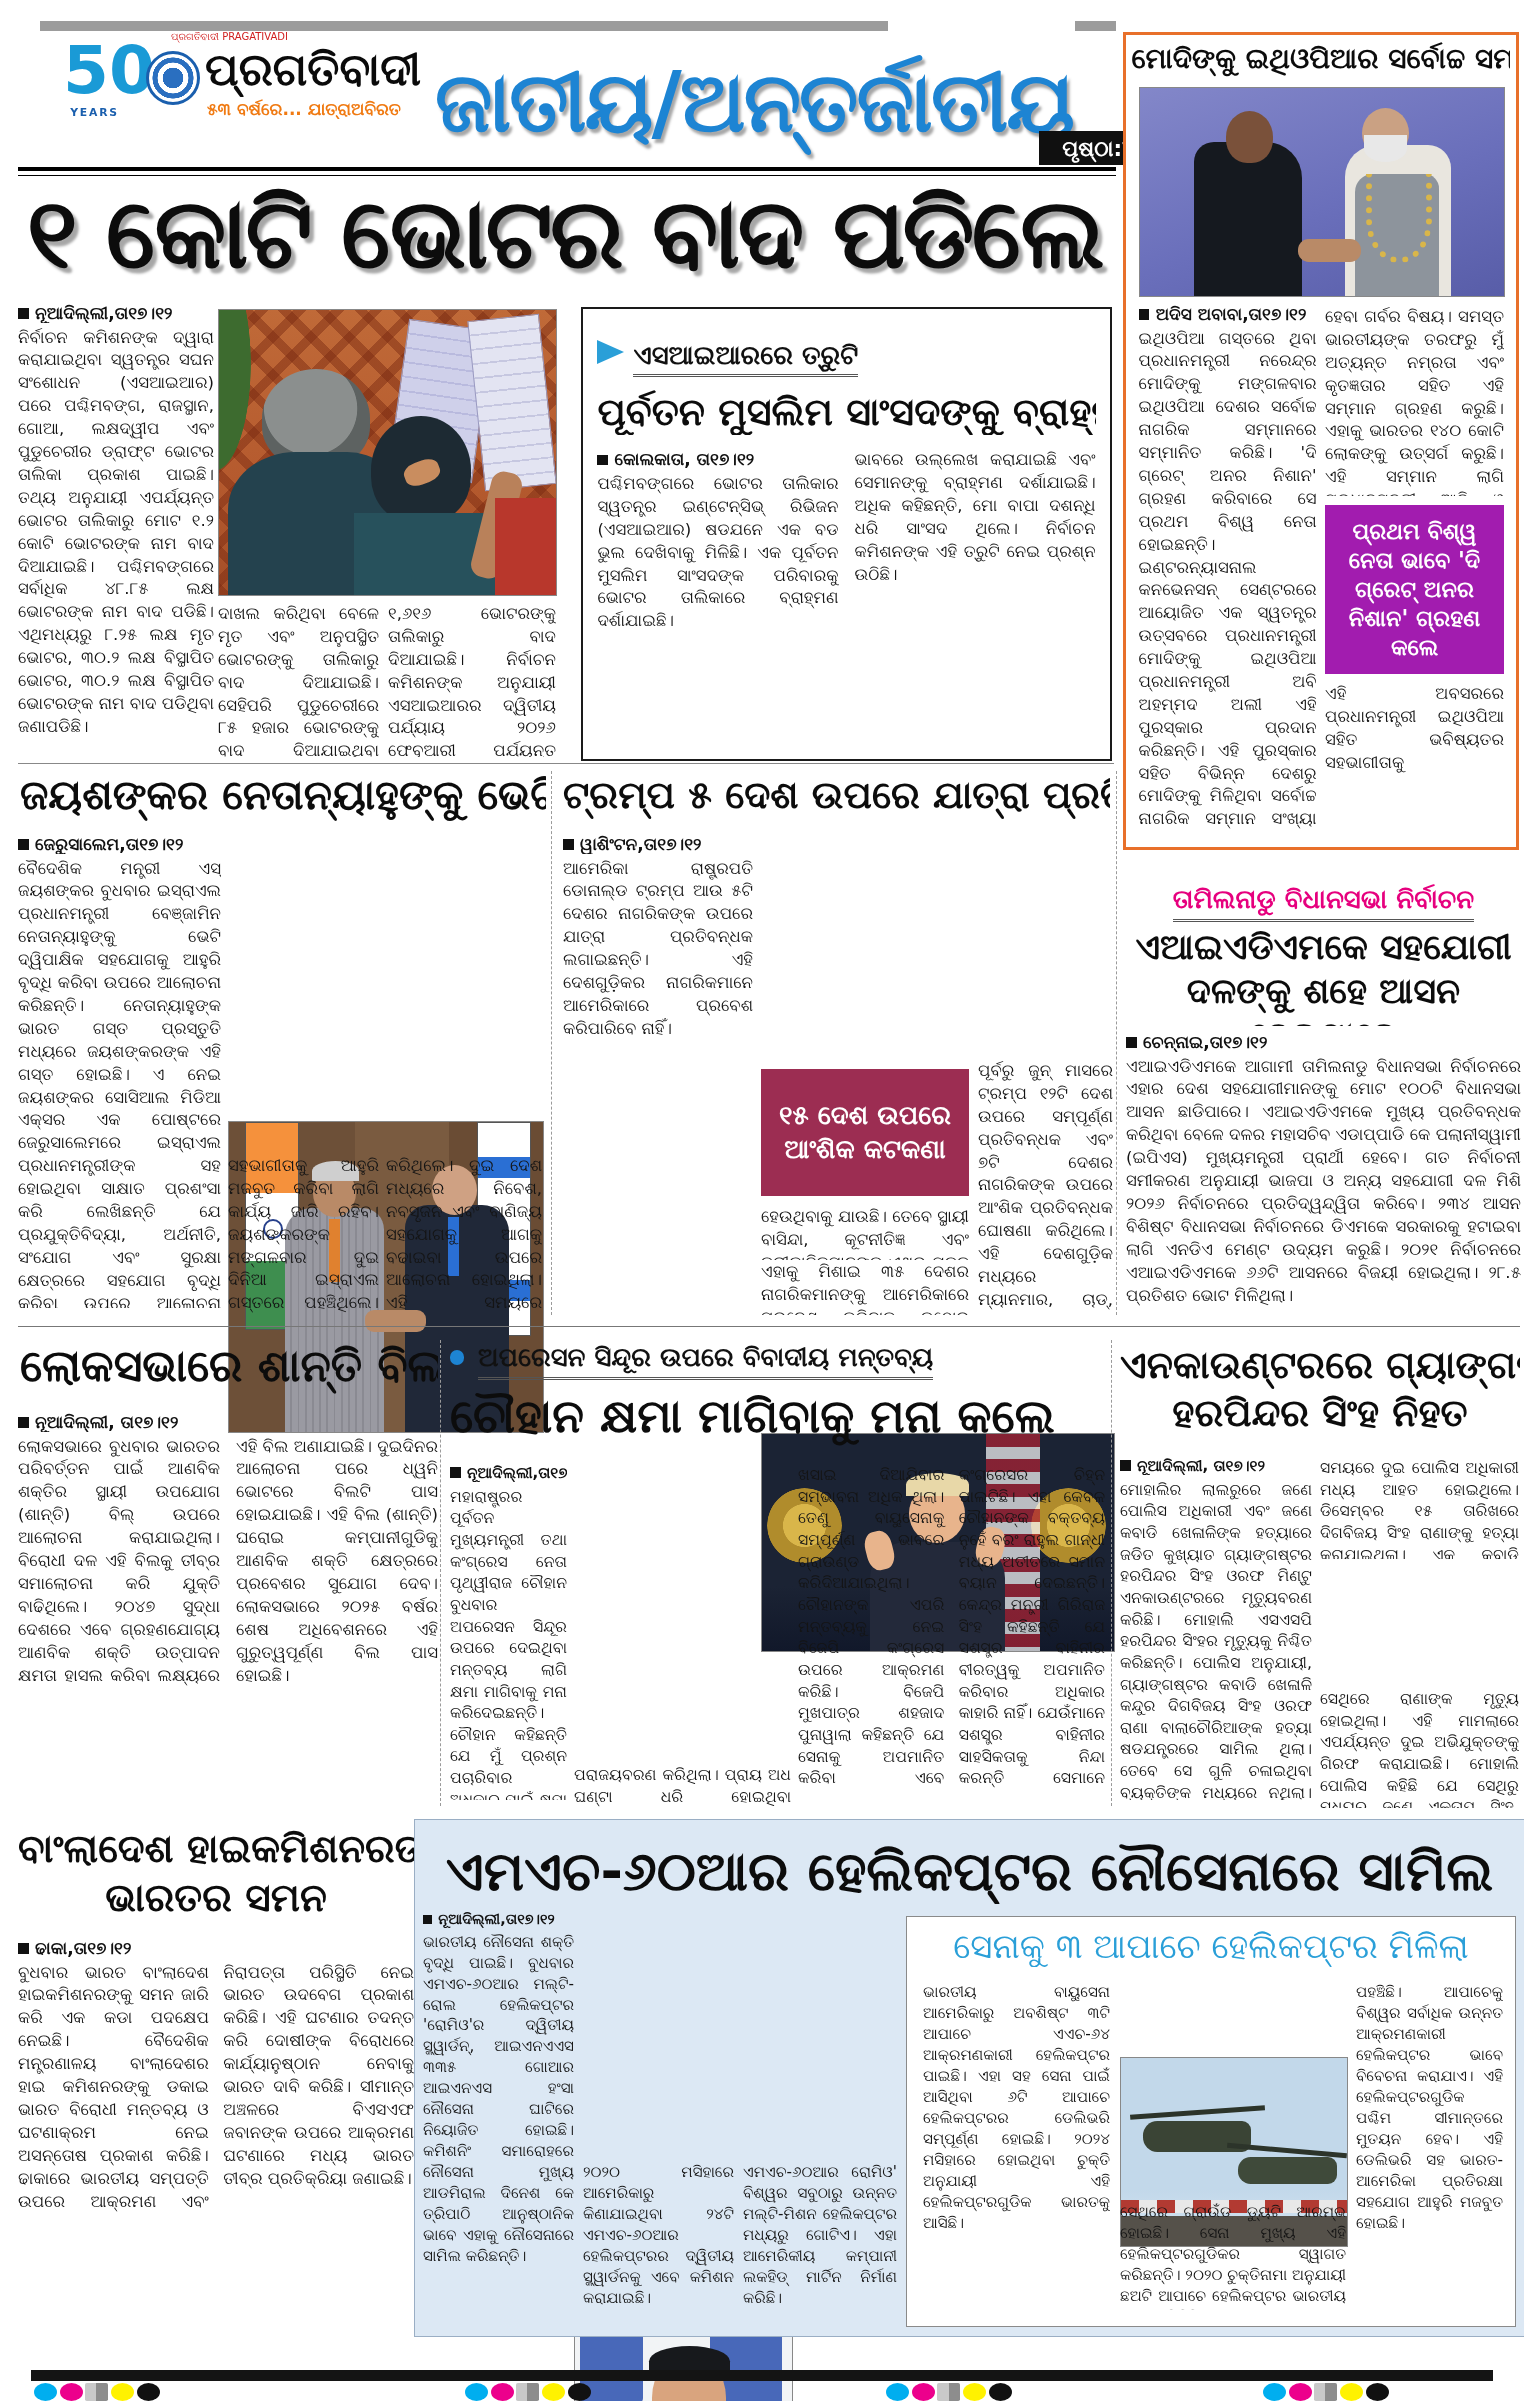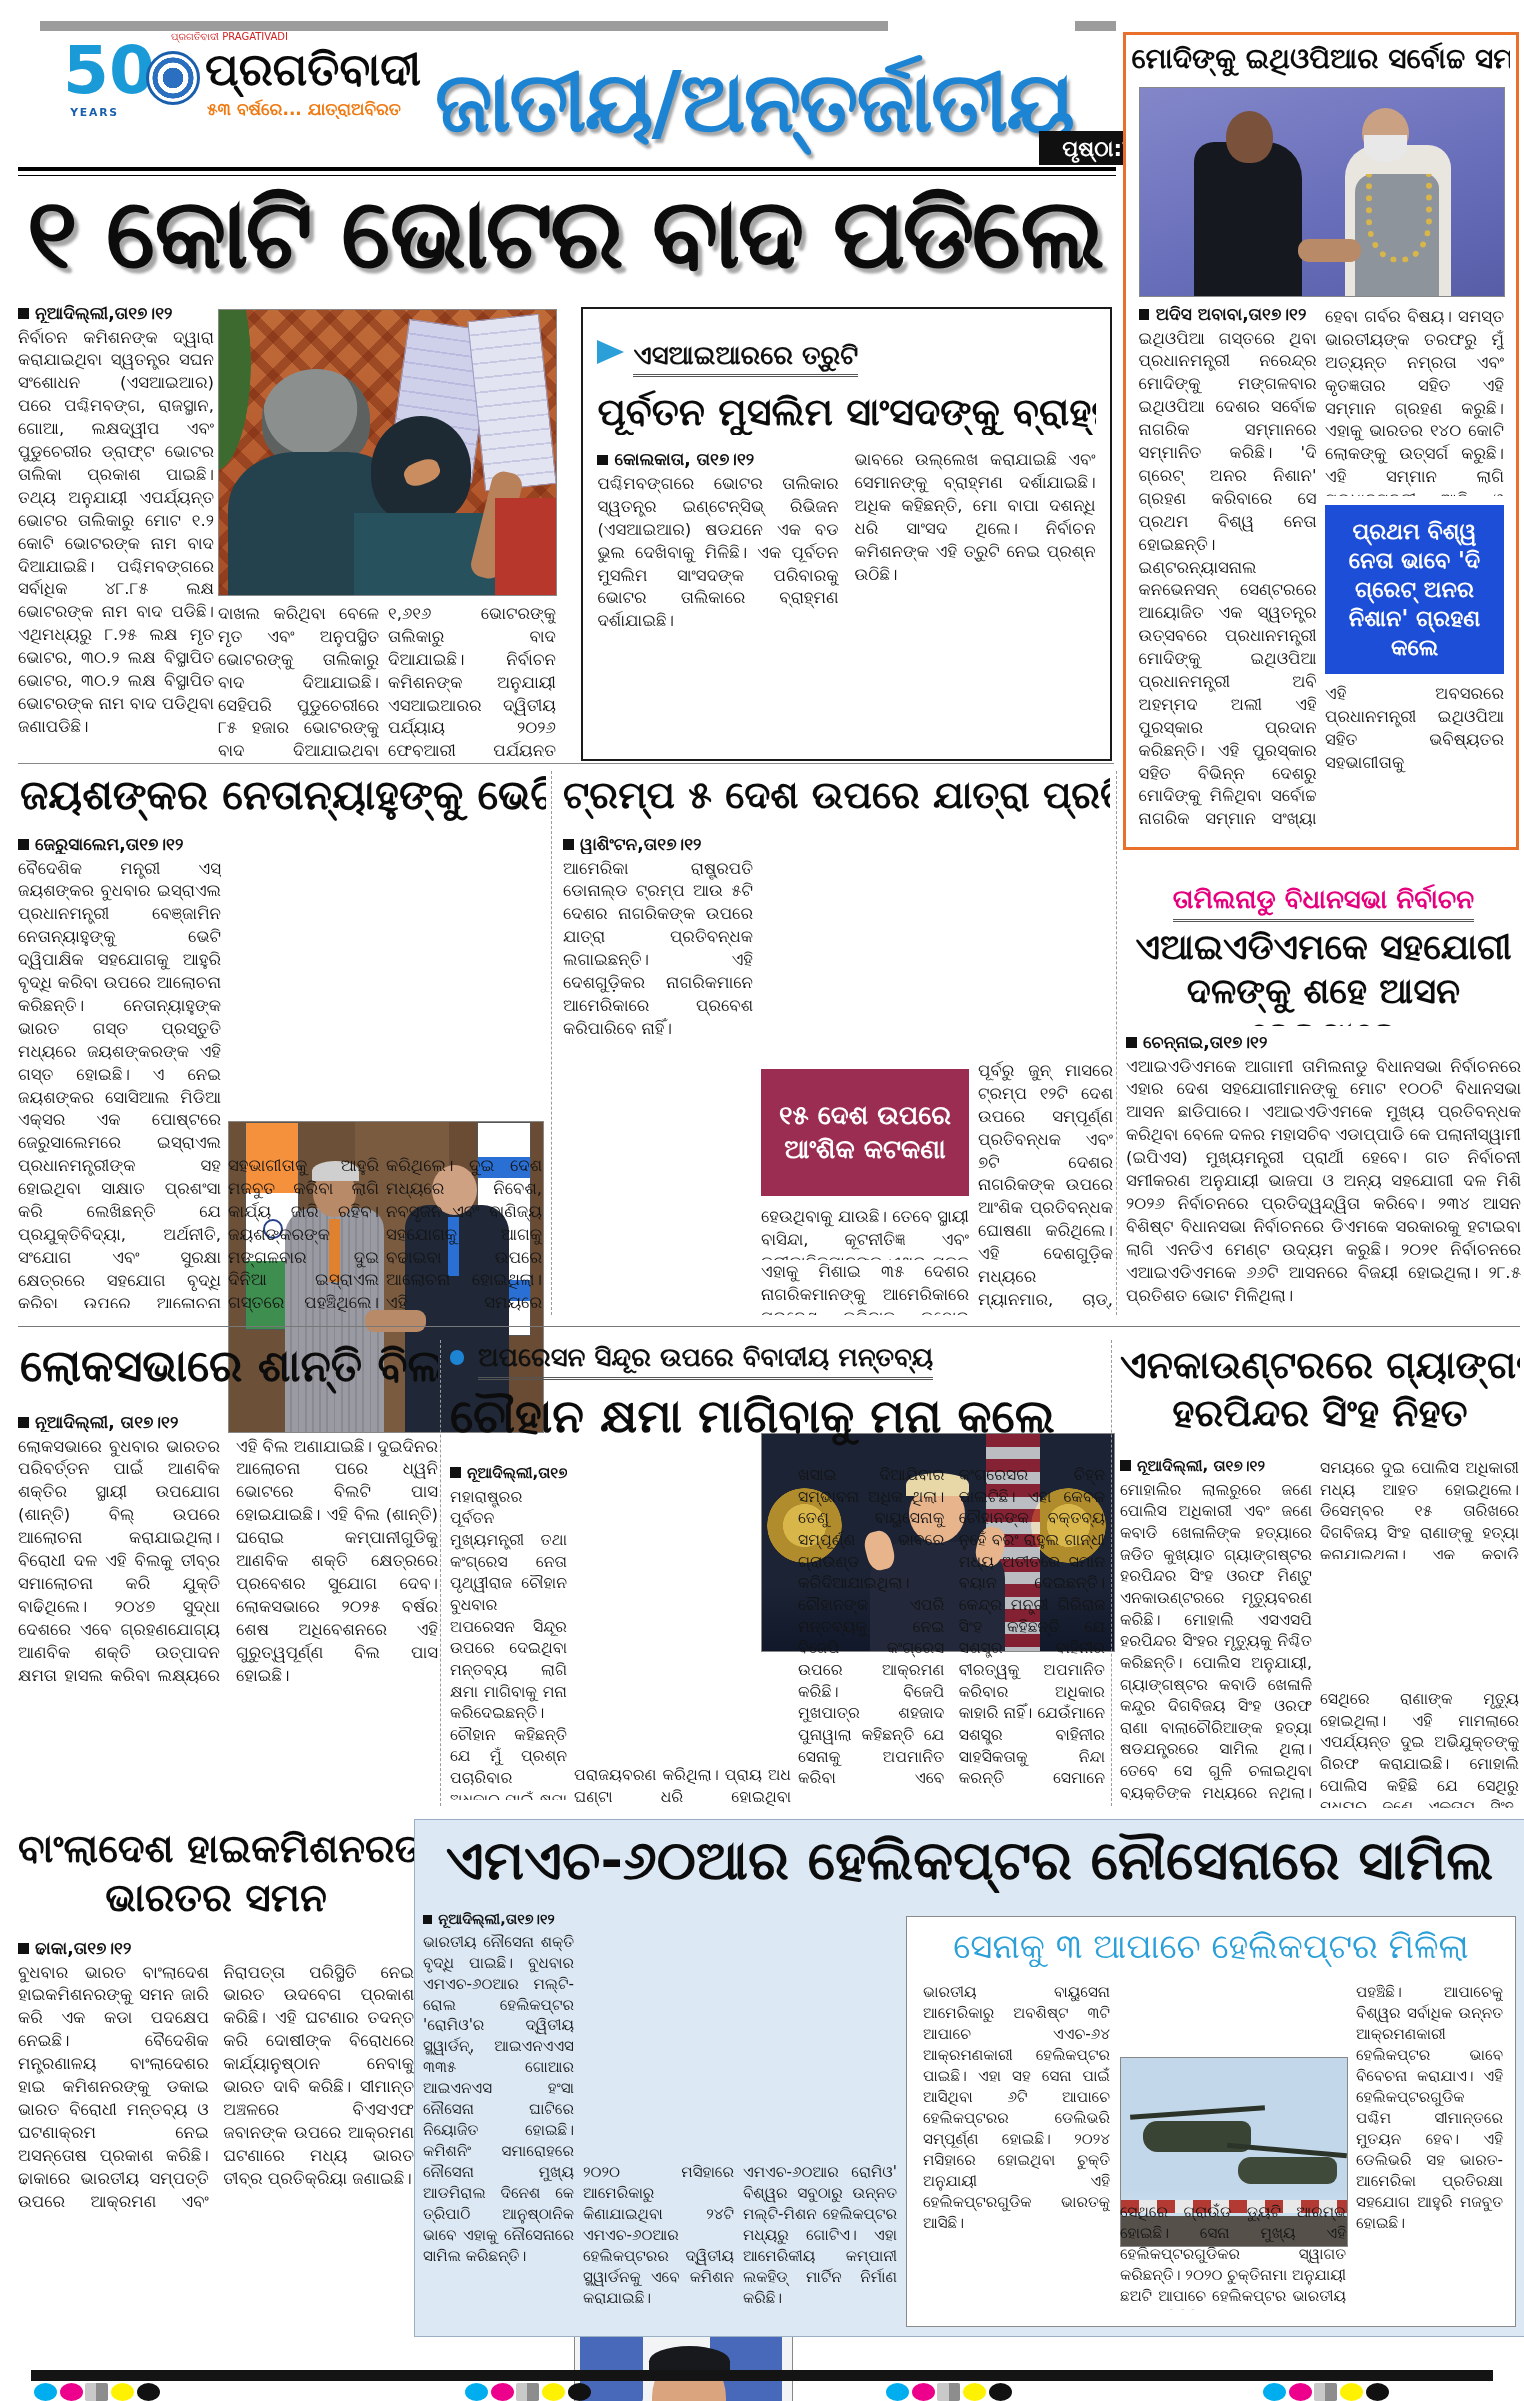--- a/index.html
+++ b/index.html
@@ -64,21 +64,21 @@
       <div class="abs" style="left:222px;top:20px;width:47px;height:50px;background:#caa183;border-radius:50%;"></div>
       <div class="abs" style="left:224px;top:47px;width:43px;height:27px;background:#e8e8e8;border-radius:0 0 50% 50%;"></div>
       <div class="abs" style="left:226px;top:86px;width:54px;height:83px;border-left:6.3px dotted #d9b64a;border-right:6.3px dotted #d9b64a;border-bottom:6.3px dotted #d9b64a;border-radius:0 0 48% 48%;"></div>
       <div class="abs" style="left:158px;top:151px;width:63px;height:23px;background:#b98a67;border-radius:10.8px;"></div>
     </div>
     <div class="abs" style="left:12.6px;top:269px;width:178px;height:535px;">
       <div class="dlrow"><span class="sq"></span><span>ଅଦିସ ଅବାବା,ତା୧୭।୧୨</span></div>
       <div class="body" style="height:502px;">ଇଥିଓପିଆ ଗସ୍ତରେ ଥିବା ପ୍ରଧାନମନ୍ତ୍ରୀ ନରେନ୍ଦ୍ର ମୋଦିଙ୍କୁ ମଙ୍ଗଳବାର ଇଥିଓପିଆ ଦେଶର ସର୍ବୋଚ୍ଚ ନାଗରିକ ସମ୍ମାନରେ ସମ୍ମାନିତ କରିଛି। 'ଦି ଗ୍ରେଟ୍ ଅନର ନିଶାନ' ଗ୍ରହଣ କରିବାରେ ସେ ପ୍ରଥମ ବିଶ୍ୱ ନେତା ହୋଇଛନ୍ତି। ଇଣ୍ଟରନ୍ୟାସନାଲ କନଭେନସନ୍ ସେଣ୍ଟରରେ ଆୟୋଜିତ ଏକ ସ୍ୱତନ୍ତ୍ର ଉତ୍ସବରେ ପ୍ରଧାନମନ୍ତ୍ରୀ ମୋଦିଙ୍କୁ ଇଥିଓପିଆ ପ୍ରଧାନମନ୍ତ୍ରୀ ଅବି ଅହମ୍ମଦ ଅଲୀ ଏହି ପୁରସ୍କାର ପ୍ରଦାନ କରିଛନ୍ତି। ଏହି ପୁରସ୍କାର ସହିତ ବିଭିନ୍ନ ଦେଶରୁ ମୋଦିଙ୍କୁ ମିଳିଥିବା ସର୍ବୋଚ୍ଚ ନାଗରିକ ସମ୍ମାନ ସଂଖ୍ୟା ୨୮ ରେ ପହଞ୍ଚିଛି। ଭାରତର ବୈଦେଶିକ ମନ୍ତ୍ରଣାଳୟ ଏକ ବିବୃତି ଜାରି କରିଛି ଯେ ଭାରତ-ଇଥିଓପିଆ</div>
     </div>
     <div class="abs body" style="left:199px;top:271px;width:179px;height:190px;">ହେବା ଗର୍ବର ବିଷୟ। ସମସ୍ତ ଭାରତୀୟଙ୍କ ତରଫରୁ ମୁଁ ଅତ୍ୟନ୍ତ ନମ୍ରତା ଏବଂ କୃତଜ୍ଞତାର ସହିତ ଏହି ସମ୍ମାନ ଗ୍ରହଣ କରୁଛି। ଏହାକୁ ଭାରତର ୧୪୦ କୋଟି ଲୋକଙ୍କୁ ଉତ୍ସର୍ଗ କରୁଛି। ଏହି ସମ୍ମାନ ଲାଗି ପ୍ରଧାନମନ୍ତ୍ରୀ ଆବି ଓ ଇଥିଓପିଆବାସୀଙ୍କୁ କୃତଜ୍ଞତା ଜଣାଉଛି।</div>
-    <div class="abs" style="left:199px;top:470px;width:179px;height:169px;background:#1d4ed8;display:flex;align-items:center;justify-content:center;padding:5px;box-sizing:border-box;">
+    <div class="abs" style="left:199px;top:470px;width:179px;height:169px;background:#a21caf;display:flex;align-items:center;justify-content:center;padding:5px;box-sizing:border-box;">
       <span style="color:#fff;font-weight:800;font-size:22.4px;line-height:1.3;text-align:center;overflow:hidden;">ପ୍ରଥମ ବିଶ୍ୱ ନେତା ଭାବେ 'ଦି ଗ୍ରେଟ୍ ଅନର ନିଶାନ' ଗ୍ରହଣ କଲେ</span>
     </div>
     <div class="abs body" style="left:199px;top:648px;width:179px;height:156px;">ଏହି ଅବସରରେ ପ୍ରଧାନମନ୍ତ୍ରୀ ଇଥିଓପିଆ ସହିତ ଭବିଷ୍ୟତର ସହଭାଗୀତାକୁ</div>
   </div>
 
   <div class="abs" style="left:18px;top:303px;width:196px;height:454px;">
     <div class="dlrow"><span class="sq"></span><span>ନୂଆଦିଲ୍ଲୀ,ତା୧୭।୧୨</span></div>
     <div class="body" style="height:422px;">ନିର୍ବାଚନ କମିଶନଙ୍କ ଦ୍ୱାରା କରାଯାଇଥିବା ସ୍ୱତନ୍ତ୍ର ସଘନ ସଂଶୋଧନ (ଏସଆଇଆର) ପରେ ପଶ୍ଚିମବଙ୍ଗ, ରାଜସ୍ଥାନ, ଗୋଆ, ଲକ୍ଷଦ୍ୱୀପ ଏବଂ ପୁଡୁଚେରୀର ଡ୍ରାଫ୍ଟ ଭୋଟର ତାଲିକା ପ୍ରକାଶ ପାଇଛି। ତଥ୍ୟ ଅନୁଯାୟୀ ଏପର୍ଯ୍ୟନ୍ତ ଭୋଟର ତାଲିକାରୁ ମୋଟ ୧.୨ କୋଟି ଭୋଟରଙ୍କ ନାମ ବାଦ ଦିଆଯାଇଛି। ପଶ୍ଚିମବଙ୍ଗରେ ସର୍ବାଧିକ ୪୮.୮୫ ଲକ୍ଷ ଭୋଟରଙ୍କ ନାମ ବାଦ ପଡିଛି। ଏଥିମଧ୍ୟରୁ ୮.୨୫ ଲକ୍ଷ ମୃତ ଭୋଟର, ୩୦.୨ ଲକ୍ଷ ବିସ୍ଥାପିତ ଭୋଟର, ୩୦.୨ ଲକ୍ଷ ବିସ୍ଥାପିତ ଭୋଟରଙ୍କ ନାମ ବାଦ ପଡିଥିବା ଜଣାପଡିଛି।</div>
   </div>
 
@@ -235,21 +235,21 @@
   <div class="abs hl center" style="left:18px;top:1825px;width:396px;height:100px;font-size:39px;line-height:1.25;">
     <div style="white-space:nowrap;overflow:hidden;">ବାଂଲାଦେଶ ହାଇକମିଶନରଙ୍କୁ</div>
     <div style="white-space:nowrap;overflow:hidden;">ଭାରତର ସମନ</div>
   </div>
   <div class="abs" style="left:18px;top:1938px;width:396px;height:398px;">
     <div class="dlrow"><span class="sq"></span><span>ଢାକା,ତା୧୭।୧୨</span></div>
     <div class="body" style="height:366px;column-count:2;column-gap:14.4px;">ବୁଧବାର ଭାରତ ବାଂଲାଦେଶ ହାଇକମିଶନରଙ୍କୁ ସମନ ଜାରି କରି ଏକ କଡା ପଦକ୍ଷେପ ନେଇଛି। ବୈଦେଶିକ ମନ୍ତ୍ରଣାଳୟ ବାଂଲାଦେଶର ହାଇ କମିଶନରଙ୍କୁ ଡକାଇ ଭାରତ ବିରୋଧୀ ମନ୍ତବ୍ୟ ଓ ଘଟଣାକ୍ରମ ନେଇ ଅସନ୍ତୋଷ ପ୍ରକାଶ କରିଛି। ଢାକାରେ ଭାରତୀୟ ସମ୍ପତ୍ତି ଉପରେ ଆକ୍ରମଣ ଏବଂ ନିରାପତ୍ତା ପରିସ୍ଥିତି ନେଇ ଭାରତ ଉଦବେଗ ପ୍ରକାଶ କରିଛି। ଏହି ଘଟଣାର ତଦନ୍ତ କରି ଦୋଷୀଙ୍କ ବିରୋଧରେ କାର୍ଯ୍ୟାନୁଷ୍ଠାନ ନେବାକୁ ଭାରତ ଦାବି କରିଛି। ସୀମାନ୍ତ ଅଞ୍ଚଳରେ ବିଏସଏଫ ଜବାନଙ୍କ ଉପରେ ଆକ୍ରମଣ ଘଟଣାରେ ମଧ୍ୟ ଭାରତ ତୀବ୍ର ପ୍ରତିକ୍ରିୟା ଜଣାଇଛି।</div>
   </div>
 
   <div class="abs" style="left:414px;top:1819px;width:1111px;height:518px;background:#dce8f4;border:1.8px solid #9aaec4;box-sizing:border-box;">
-    <div class="hl center" style="font-size:54px;margin-top:9px;white-space:nowrap;overflow:hidden;">
+    <div class="hl center" style="font-size:54px;margin-top:20px;white-space:nowrap;overflow:hidden;">
       <span>ଏମଏଚ-୬୦ଆର ହେଲିକପ୍ଟର ନୌସେନାରେ ସାମିଲ</span>
     </div>
   </div>
   <div class="abs" style="left:423px;top:1911px;width:151px;height:418px;">
     <div class="dlrow" style="font-size:14.4px;"><span class="sq" style="width:9px;height:9px;"></span><span>ନୂଆଦିଲ୍ଲୀ,ତା୧୭।୧୨</span></div>
     <div class="body" style="height:391px;font-size:15.2px;">ଭାରତୀୟ ନୌସେନା ଶକ୍ତି ବୃଦ୍ଧି ପାଇଛି। ବୁଧବାର ଏମଏଚ-୬୦ଆର ମଲ୍ଟି-ରୋଲ ହେଲିକପ୍ଟର 'ରୋମିଓ'ର ଦ୍ୱିତୀୟ ସ୍କ୍ୱାର୍ଡନ୍, ଆଇଏନଏଏସ ୩୩୫ ଗୋଆର ଆଇଏନଏସ ହଂସା ନୌସେନା ଘାଟିରେ ନିୟୋଜିତ ହୋଇଛି। କମିଶନିଂ ସମାରୋହରେ ନୌସେନା ମୁଖ୍ୟ ଆଡମିରାଲ ଦିନେଶ କେ ତ୍ରିପାଠି ଆନୁଷ୍ଠାନିକ ଭାବେ ଏହାକୁ ନୌସେନାରେ ସାମିଲ କରିଛନ୍ତି।</div>
   </div>
 
   <div class="abs body" style="left:583px;top:2162px;width:151px;height:167px;font-size:15.2px;">୨୦୨୦ ମସିହାରେ ଆମେରିକାରୁ କିଣାଯାଇଥିବା ୨୪ଟି ଏମଏଚ-୬୦ଆର ହେଲିକପ୍ଟରର ଦ୍ୱିତୀୟ ସ୍କ୍ୱାର୍ଡନକୁ ଏବେ କମିଶନ କରାଯାଇଛି।</div>
   <div class="abs body" style="left:743px;top:2162px;width:154px;height:167px;font-size:15.2px;">ଏମଏଚ-୬୦ଆର ରୋମିଓ' ବିଶ୍ୱର ସବୁଠାରୁ ଉନ୍ନତ ମଲ୍ଟି-ମିଶନ ହେଲିକପ୍ଟର ମଧ୍ୟରୁ ଗୋଟିଏ। ଏହା ଆମେରିକୀୟ କମ୍ପାନୀ ଲକହିଡ୍ ମାର୍ଟିନ ନିର୍ମାଣ କରିଛି।</div>

